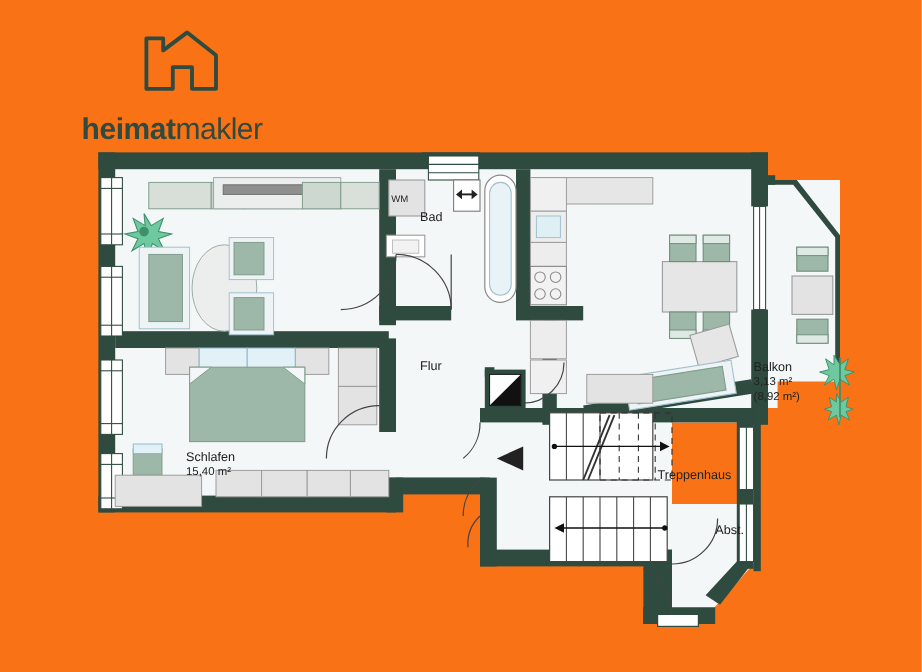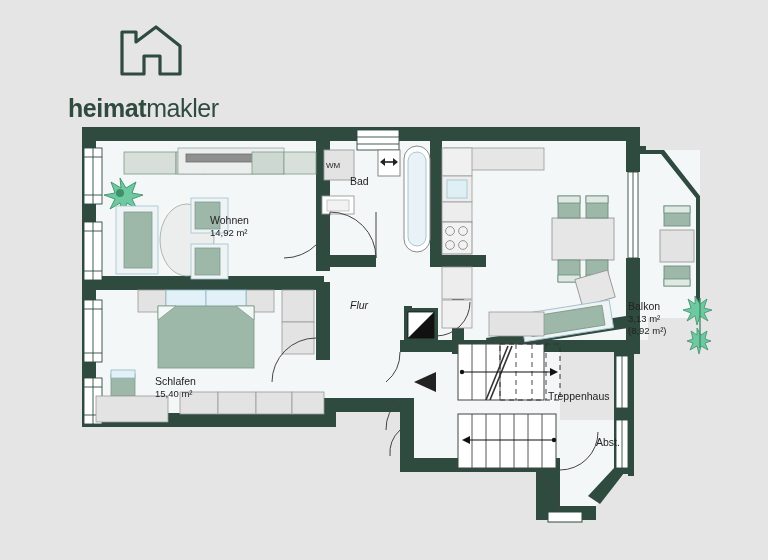--- a/index.html
+++ b/index.html
@@ -1,19 +1,19 @@
 <!DOCTYPE html>
 <html><head>
 <meta charset="utf-8">
 <title>Floor Plan</title>
 <style>
   html,body{margin:0;padding:0;background:#ffffff;}
   body{width:768px;height:560px;overflow:hidden;
        font-family:"Liberation Sans","DejaVu Sans",sans-serif;}
-  #root{position:relative;width:768px;height:560px;background:#e5e5e5;}
+  #root{position:relative;width:768px;height:560px;background:#f97316;}
 
   
   .logo-wrap{position:absolute;left:68px;top:24px;width:230px;height:85px;}
   .logo-mark{position:absolute;left:48px;top:0;width:70px;height:52px;}
   .logo-text{position:absolute;left:0;top:72px;font-size:25px;letter-spacing:-0.4px;
              color:#2f4a3e;line-height:1;white-space:nowrap;}
   .logo-text .b{font-weight:bold;}
   .logo-text .n{font-weight:normal;}
 
   
@@ -344,42 +344,38 @@
       <path d="M536,474 A46,46 0 0,1 560,512" fill="none" stroke="#444" stroke-width="1"></path>
 
       <rect x="548" y="512" width="34" height="10" fill="#ffffff" stroke="#2f4a3e" stroke-width="1"></rect>
     </g>
 
     <g fill="#2f4a3e">
       <rect x="628" y="336" width="6" height="140"></rect>
     </g>
   </svg>
 
-  <div class="lbl" style="left:210px;top:214px;width:98px;">
-    <div>Wohnen</div>
-    <div class="a">14,92 m²</div>
-  </div>
 
 
   <div class="lbl" style="left:155px;top:375px;width:100px;">
     <div>Schlafen</div>
     <div class="a">15,40 m²</div>
   </div>
 
   <div class="lbl" style="left:628px;top:300px;width:78px;">
     <div>Balkon</div>
     <div class="a">3,13 m²</div>
     <div class="a">(8,92 m²)</div>
   </div>
 
   <div class="lbl" style="left:350px;top:175px;width:44px;">
     <div>Bad</div>
   </div>
 
-  <div class="lbl" style="left:350px;top:299px;width:40px;font-style:italic;">
+  <div class="lbl" style="left:350px;top:299px;width:40px;">
     <div>Flur</div>
   </div>
 
   <div class="lbl" style="left:548px;top:390px;width:80px;text-align:left;">
     <div>Treppenhaus</div>
   </div>
 
   <div class="lbl" style="left:588px;top:436px;width:40px;text-align:center;">
     <div>Abst.</div>
   </div>

